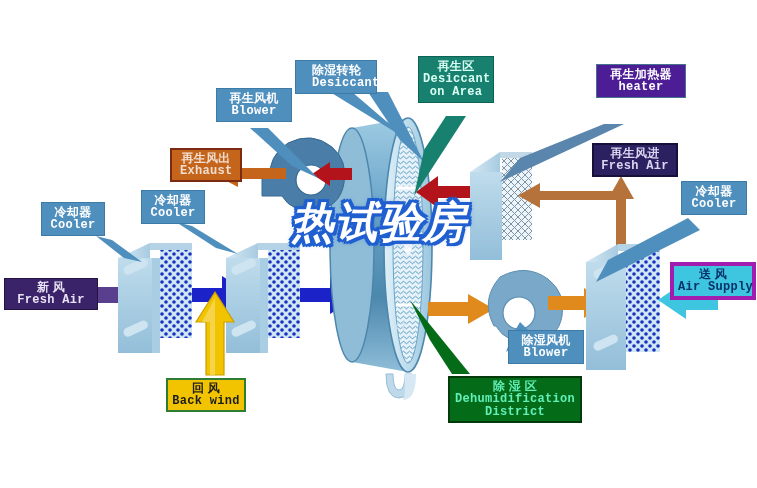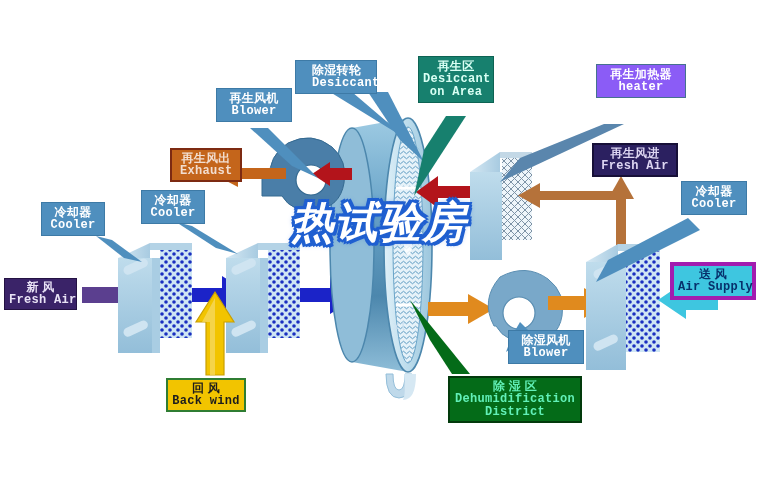--- a/index.html
+++ b/index.html
@@ -10,21 +10,21 @@
 
   
   .lbl{position:absolute;box-sizing:border-box;text-align:center;
        line-height:1.08;letter-spacing:.3px;z-index:30;}
   .lbl .cn{display:block;font-weight:700;white-space:nowrap;}
   .lbl .en{display:block;font-family:"Liberation Mono","DejaVu Sans Mono",monospace;
            font-weight:700;white-space:nowrap;}
 
   
   .cl-steel{background:#4f8fbe;color:#ffffff;border:1px solid #3d7aa6;}
-  .cl-steel2{background:#8b5cf6;color:#ffffff;border:1px solid #46718f;}
+  .cl-steel2{background:#4c1d95;color:#ffffff;border:1px solid #46718f;}
   .cl-teal{background:#17806e;color:#d9fff4;border:1px solid #0d6353;}
   .cl-orange{background:#c4651b;color:#f2ded0;border:2px solid #7d2a12;}
   .cl-purple{background:#3a2368;color:#e8e2f5;border:1px solid #241243;}
   .cl-purple2{background:#2b2060;color:#ddd6f2;border:2px solid #171038;}
   .cl-cyan{background:#3ec6e0;color:#07306b;border:4px solid #a21caf;}
   .cl-yellow{background:#f2c400;color:#1d1d1d;border:2px solid #2f7d32;}
   .cl-green{background:#046b18;color:#62f0b8;border:2px solid #023a0c;}
 
   
   #title{position:absolute;left:0;right:0;top:196px;z-index:60;text-align:center;
@@ -265,21 +265,21 @@
   <div class="lbl cl-steel" style="left:41px;top:202px;width:64px;padding:3px 4px;font-size:12px;">
     <span class="cn">冷却器</span>
     <span class="en">Cooler</span>
   </div>
 
   <div class="lbl cl-steel" style="left:141px;top:190px;width:64px;padding:3px 4px;font-size:12px;">
     <span class="cn">冷却器</span>
     <span class="en">Cooler</span>
   </div>
 
-  <div class="lbl cl-purple" style="left:4px;top:278px;width:73px;padding:2px 4px;font-size:12px;">
+  <div class="lbl cl-purple" style="left:4px;top:278px;width:94px;padding:2px 4px;font-size:12px;">
     <span class="cn">新    风</span>
     <span class="en">Fresh Air</span>
   </div>
 
   <div class="lbl cl-yellow" style="left:166px;top:378px;width:80px;padding:2px 4px;font-size:12px;">
     <span class="cn">回    风</span>
     <span class="en">Back wind</span>
   </div>
 
   <div class="lbl cl-steel" style="left:508px;top:330px;width:76px;padding:3px 4px;font-size:12px;">

